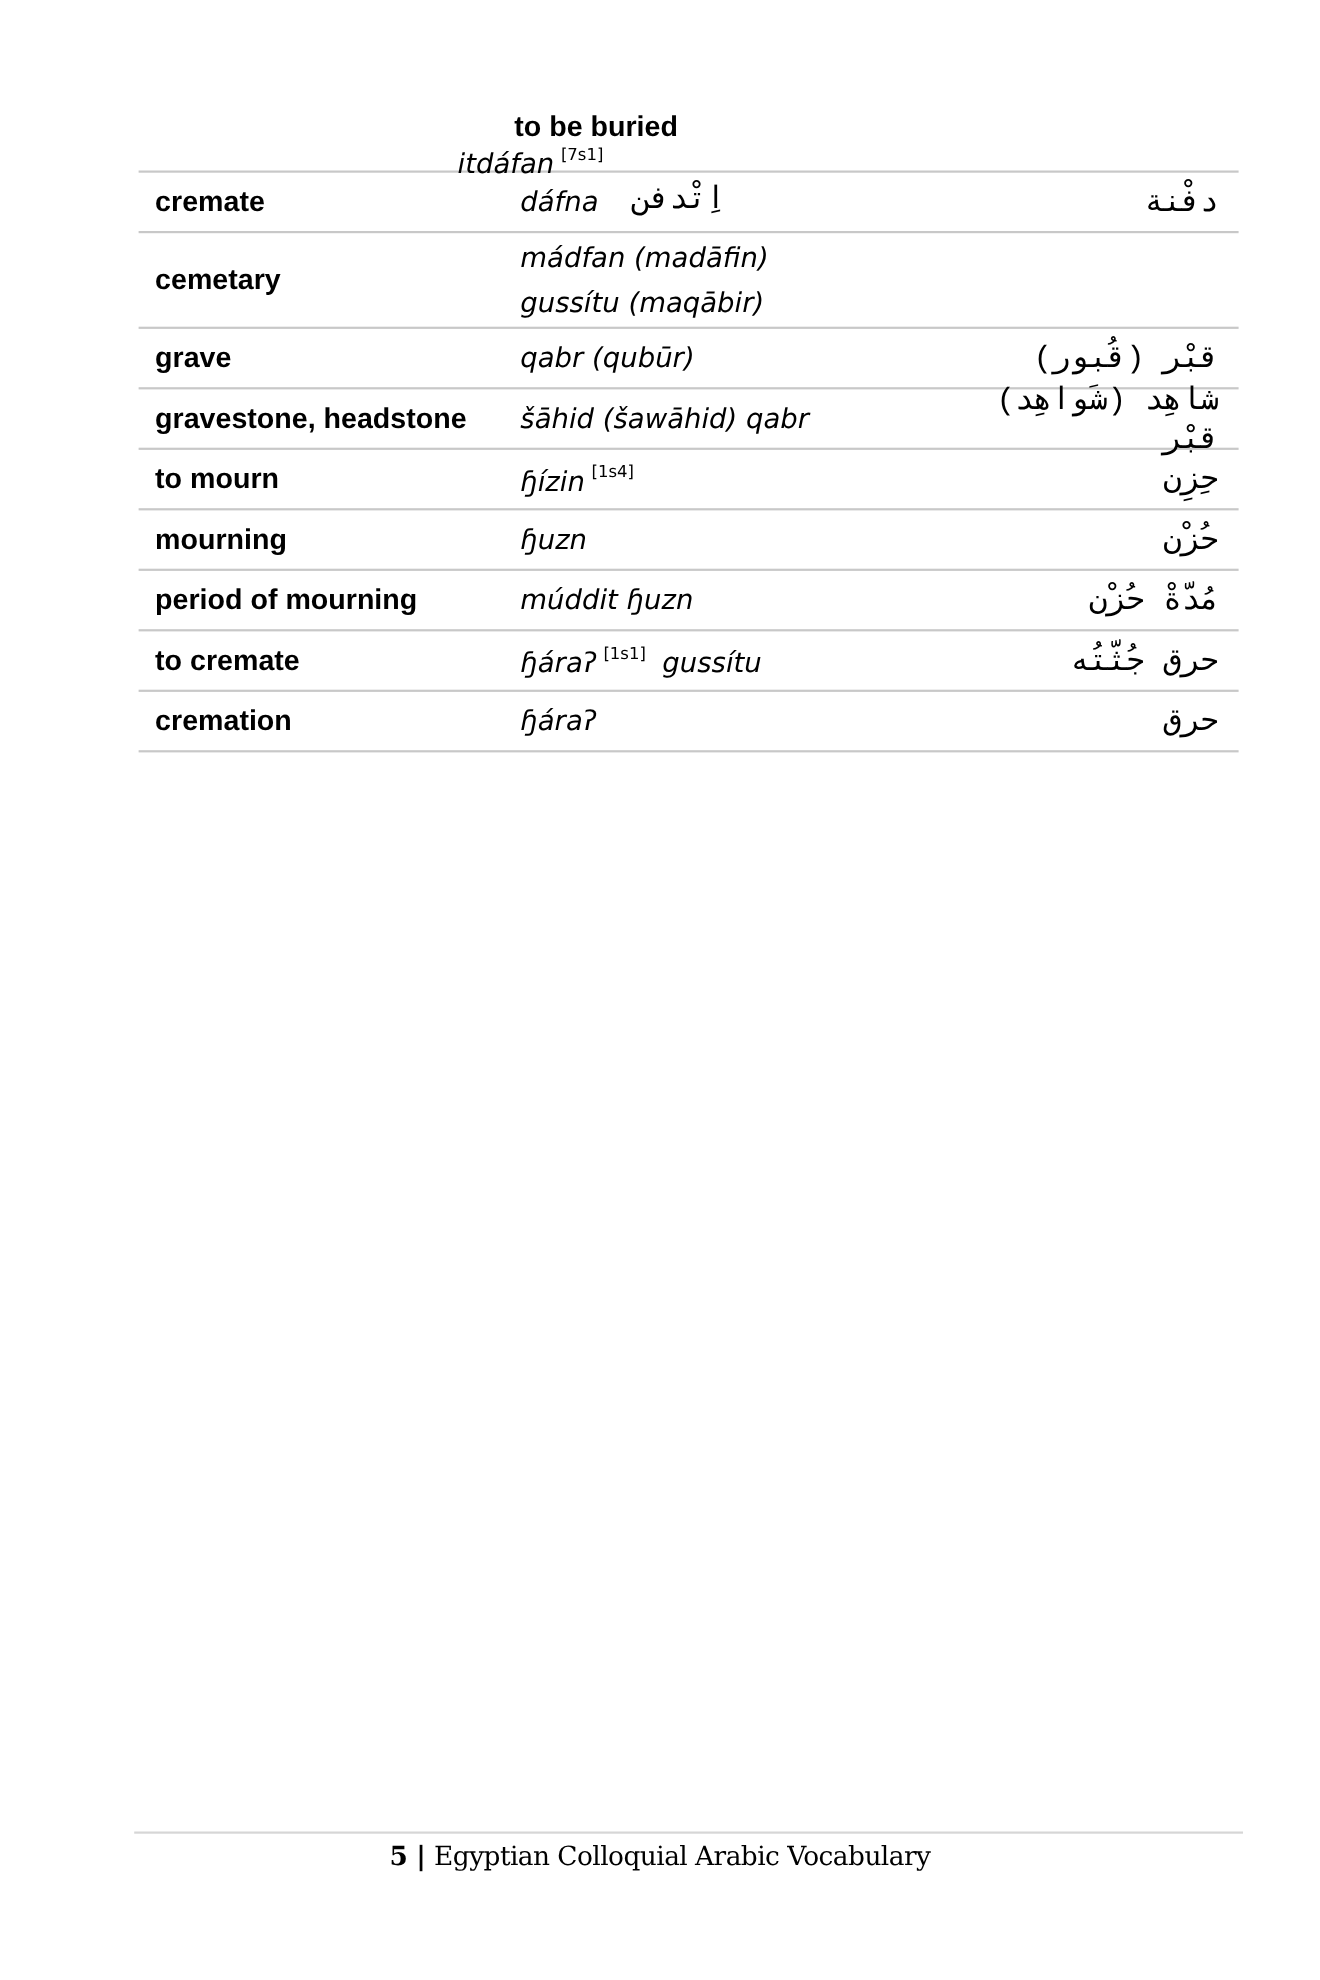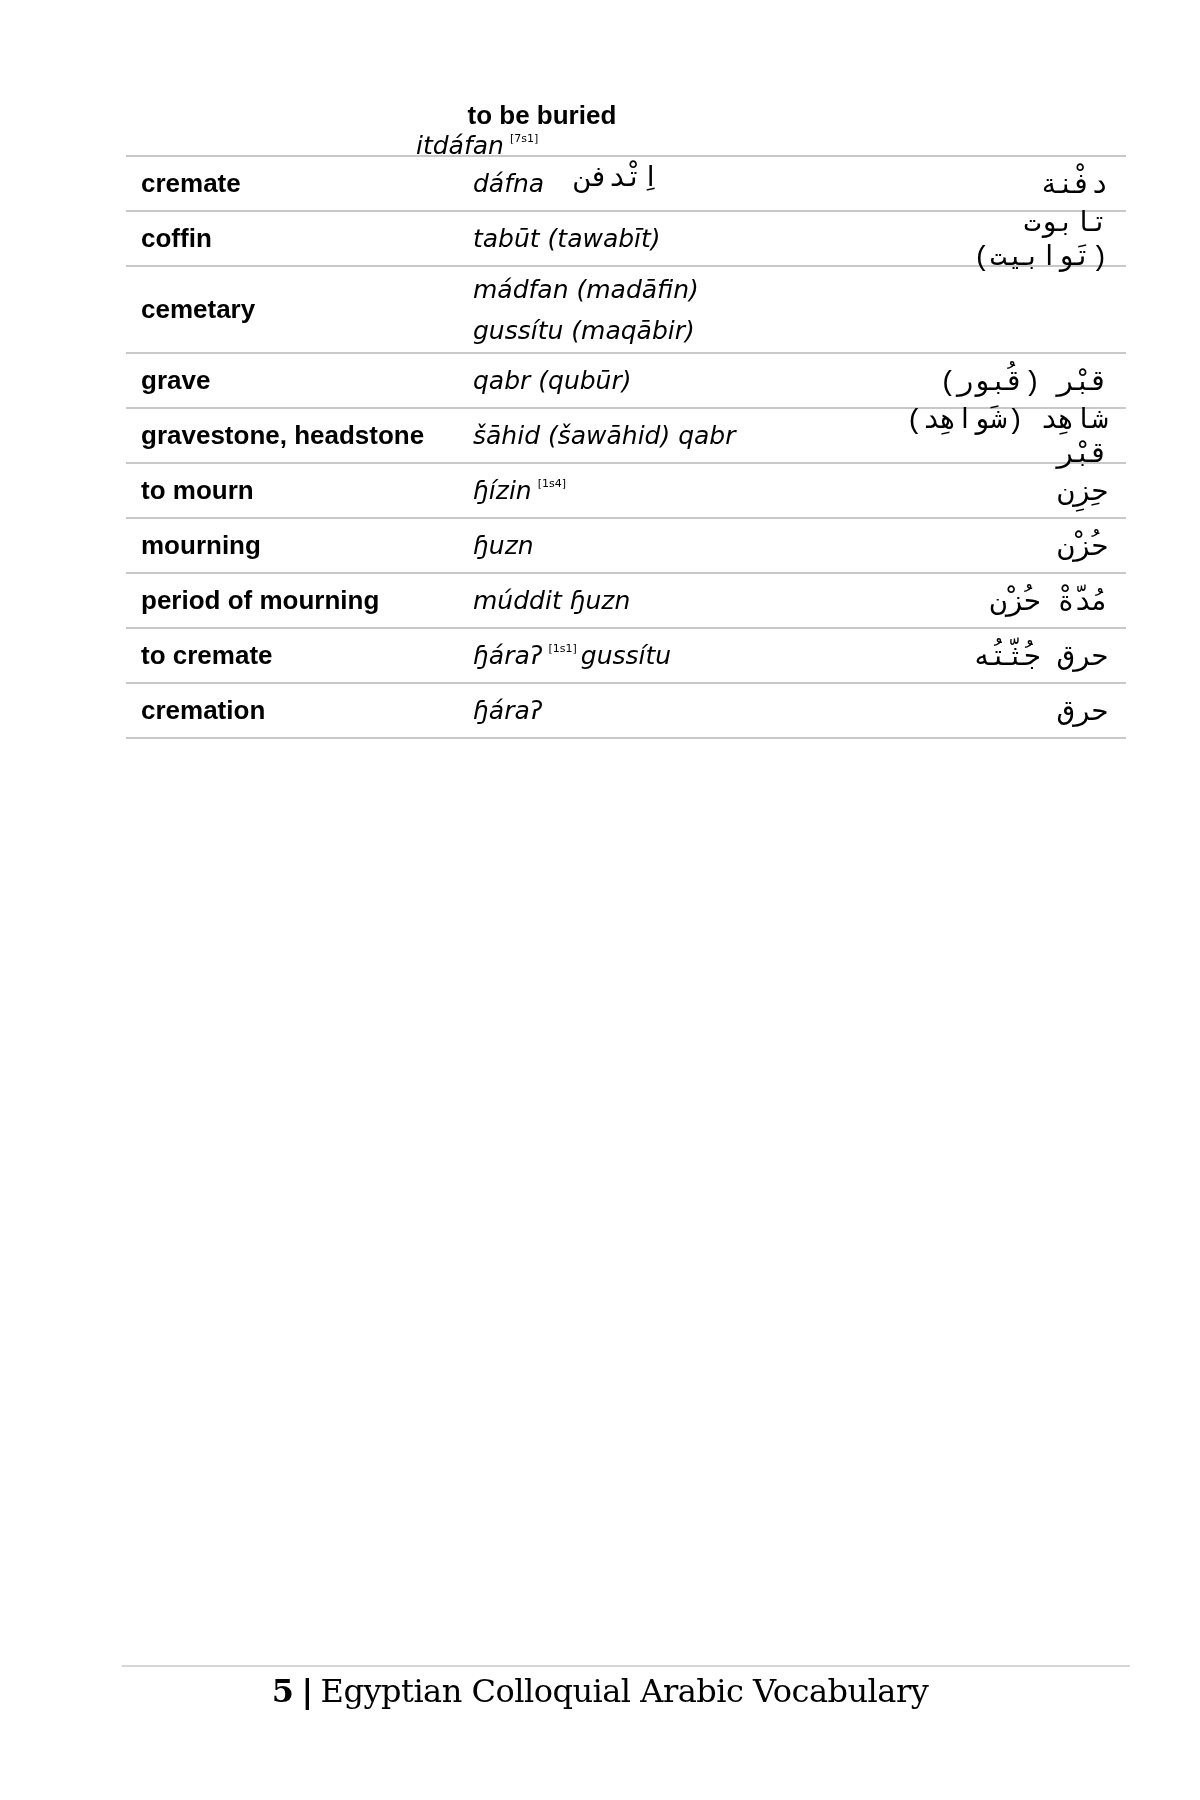--- a/index.html
+++ b/index.html
@@ -17,25 +17,25 @@
   }
   .cell-tr {
     width: 420px; font-family: "DejaVu Sans", sans-serif; font-style: italic; font-size: 25px;
     display: flex; flex-direction: column; gap: 12px;
   }
   .cell-ar {
     flex: 1; text-align: right; padding-right: 18px; box-sizing: border-box;
     font-family: Liberation Mono, monospace; font-size: 28px; direction: rtl;
     display: flex; flex-direction: column; gap: 8px; align-items: flex-start;
   }
-  .sup { font-style: normal; font-size: 11px; vertical-align: 12px; margin-left: 6px; margin-right: 4px; }
+  .sup { font-style: normal; font-size: 15px; vertical-align: 12px; margin-left: 6px; margin-right: 15px; }
   .footer-rule { position: absolute; left: 122px; top: 1665px; width: 1008px; height: 2px; background: #d6d6d6; }
   .footer {
     position: absolute; left: 0; width: 1200px; top: 1672px; text-align: center;
-    font-family: "DejaVu Serif", serif; font-size: 32px; letter-spacing: -0.5px;
+    font-family: "DejaVu Serif", serif; font-size: 24px; letter-spacing: -0.5px;
   }
   .footer .page-num { font-weight: bold; }
   .footer .pipe { font-weight: bold; margin: 0 8px; }
 </style>
 </head>
 <body>
 
 <div class="vocab-table">
   <div class="row">
     <div class="cell-en">to be buried</div>
@@ -50,29 +50,20 @@
   <div class="row">
     <div class="cell-en">cremate</div>
     <div class="cell-tr">
         <div>dáfna</div>
       </div>
     <div class="cell-ar">
         <div>دفْنة</div>
       </div>
   </div>
 
-  <div class="row">
-    <div class="cell-en">coffin</div>
-    <div class="cell-tr">
-        <div>tabūt (tawabīt)</div>
-      </div>
-    <div class="cell-ar">
-        <div>تابوت (تَوابيت)</div>
-      </div>
-  </div>
 
   <div class="row tall">
     <div class="cell-en">cemetary</div>
     <div class="cell-tr">
       <div>mádfan (madāfin)</div>
       <div>gussítu (maqābir)</div>
     </div>
   </div>
 
   <div class="row">

